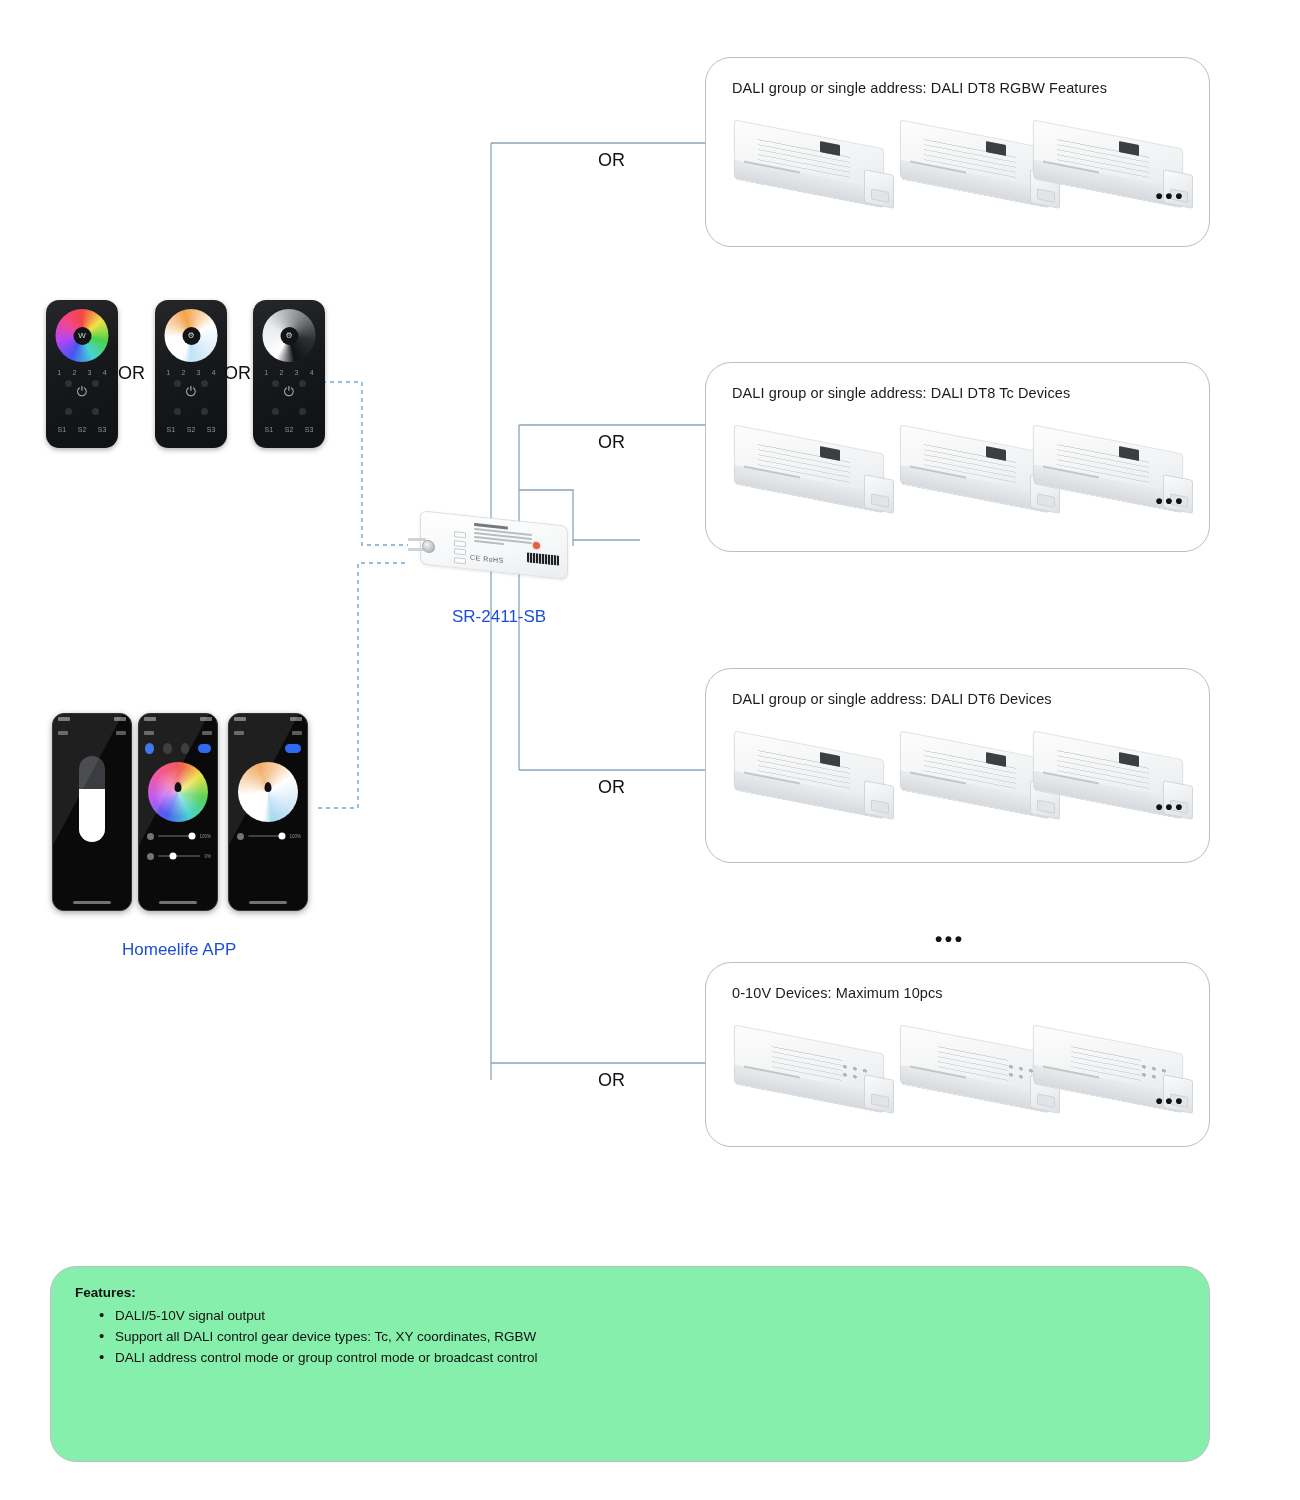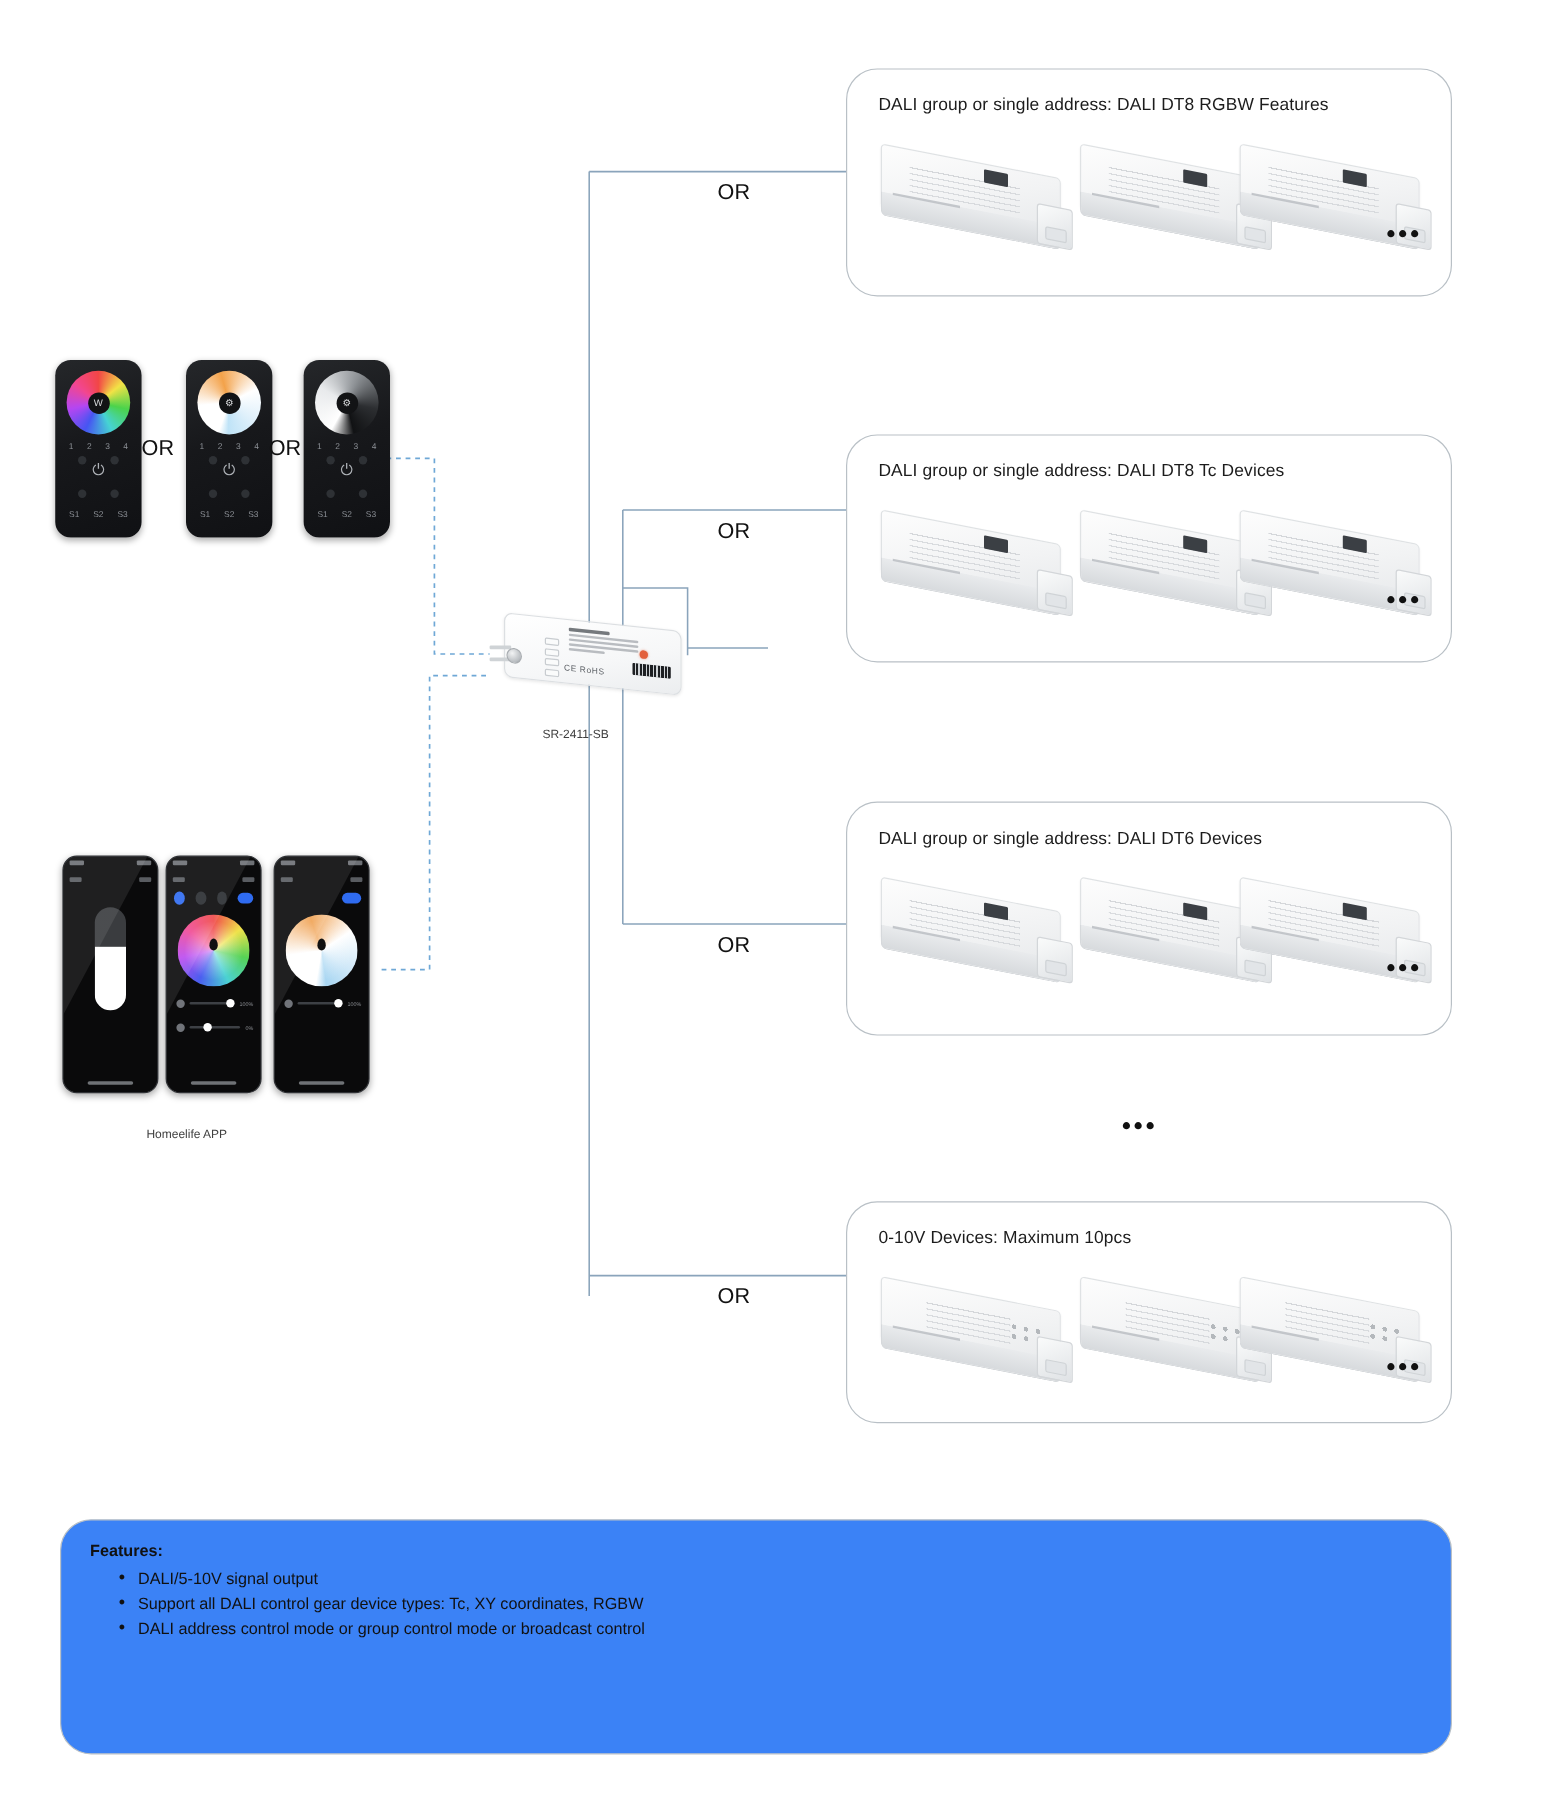--- a/index.html
+++ b/index.html
@@ -159,21 +159,21 @@
   .cwheel { position:absolute; left:50%; transform:translateX(-50%); top:48px; width:60px; height:60px; border-radius:50%; }
   .cwheel.rgb { background: radial-gradient(circle at 50% 50%, rgba(255,255,255,.55) 0%, rgba(255,255,255,0) 58%), conic-gradient(#f04b4b,#f0e24b,#56d256,#4bd2d2,#4b5ef0,#bb4bf0,#f04b96,#f04b4b); }
   .cwheel.cct { background: radial-gradient(circle at 50% 50%, rgba(255,255,255,.5) 0%, rgba(255,255,255,0) 60%), conic-gradient(from 190deg,#ffffff,#ffffff 20%,#f0a355 42%,#ffffff 63%,#cfe8f8 82%,#a8d6f2 95%,#ffffff); }
   .cwheel .pin { position:absolute; left:50%; top:42%; transform:translate(-50%,-50%); width:7px; height:10px; background:#111; border-radius:50% 50% 50% 50%/60% 60% 40% 40%; }
   .hslider { position:absolute; left:8px; right:6px; height:8px; display:flex; align-items:center; }
   .hslider .track { flex:1; height:2px; background:#3d4045; border-radius:1px; position:relative; }
   .hslider .knob { position:absolute; top:50%; transform:translate(-50%,-50%); width:7px; height:7px; border-radius:50%; background:#fff; }
   .hslider .ico { width:7px; height:7px; border-radius:50%; background:#71747a; margin-right:4px; }
   .hslider .val { font-size:4.5px; color:#8e9196; margin-left:4px; }
 
-  .caption { position:absolute; font-size:10px; color:#404040; white-space:nowrap; }
+  .caption { position:absolute; font-size:17px; color:#1d4ed8; white-space:nowrap; }
 
   
   .ctrl { position:absolute; left:408px; top:512px; width:165px; height:72px; }
   .ctrl .body {
     position:absolute; left:12px; top:6px; width:148px; height:54px;
     background: linear-gradient(165deg,#ffffff 0%,#f6f7f8 60%,#ebedef 100%);
     border:1px solid #dcdfe2; border-radius:7px;
     transform: skewY(6deg);
     box-shadow:0 1px 3px rgba(0,0,0,.1);
   }
@@ -192,21 +192,21 @@
   .ctrl .txt { position:absolute; left:66px; top:14px; width:58px; transform:skewY(6deg); }
   .ctrl .txt .ln { height:1.6px; background:#aeb2b6; margin-bottom:2.4px; border-radius:1px; opacity:.85; }
   .ctrl .title-ln { height:3px !important; background:#5d6166 !important; width:34px; }
   .ctrl .led { position:absolute; left:125px; top:30px; width:7px; height:7px; border-radius:50%; background:#e2603c; transform:skewY(6deg); box-shadow:0 0 2px rgba(226,96,60,.7); }
   .ctrl .dip { position:absolute; left:119px; top:42px; width:32px; height:10px; background:#1e2023; transform:skewY(6deg); border-radius:1px;
     background-image: repeating-linear-gradient(90deg,#1e2023 0 2px,#cfd3d6 2px 3px); }
   .ctrl .marks { position:absolute; left:62px; top:44px; width:46px; height:12px; transform:skewY(6deg); font-size:7px; color:#5c6065; letter-spacing:.5px; }
 
   .feature-box {
     position:absolute; left:50px; top:1266px; width:1160px; height:196px;
-    border:1px solid #b9c0c6; border-radius:26px; background:#3b82f6;
+    border:1px solid #b9c0c6; border-radius:26px; background:#86efac;
   }
   .feature-box h4 { position:absolute; left:24px; top:18px; font-size:13.5px; font-weight:700; color:#111; }
   .feature-box ul { position:absolute; left:46px; top:38px; list-style:none; }
   .feature-box li { font-size:13.5px; color:#111; line-height:21px; position:relative; padding-left:18px; }
   .feature-box li:before { content:"•"; position:absolute; left:2px; top:-1px; font-size:15px; }
 </style>
 </head>
 <body>
 
 <div class="canvas">
@@ -509,21 +509,21 @@
           <div class="chip"></div>
           <div class="brand"></div>
       </div>
       <div class="ellipsis" style="right:6px; top:75px;">•••</div>
     </div>
   </div>
 
   <div class="ellipsis" style="left:935px; top:928px;">•••</div>
 
   <div class="or-word" style="left:598px; top:1070px;">OR</div>
-  <div class="group-box" style="left:705px; top:962px; width:505px; height:185px;margin-top:39px;">
+  <div class="group-box" style="left:705px; top:962px; width:505px; height:185px;">
     <div class="group-title">0-10V Devices: Maximum 10pcs</div>
     <div class="dev-row">
       <div class="driver v2" style="left:4px; top:20px;">
         <div class="top"></div>
           <div class="side"></div>
           <div class="cap"></div>
         <div class="lbl"></div>
           <div class="dots"></div>
           <div class="brand"></div>
       </div>

